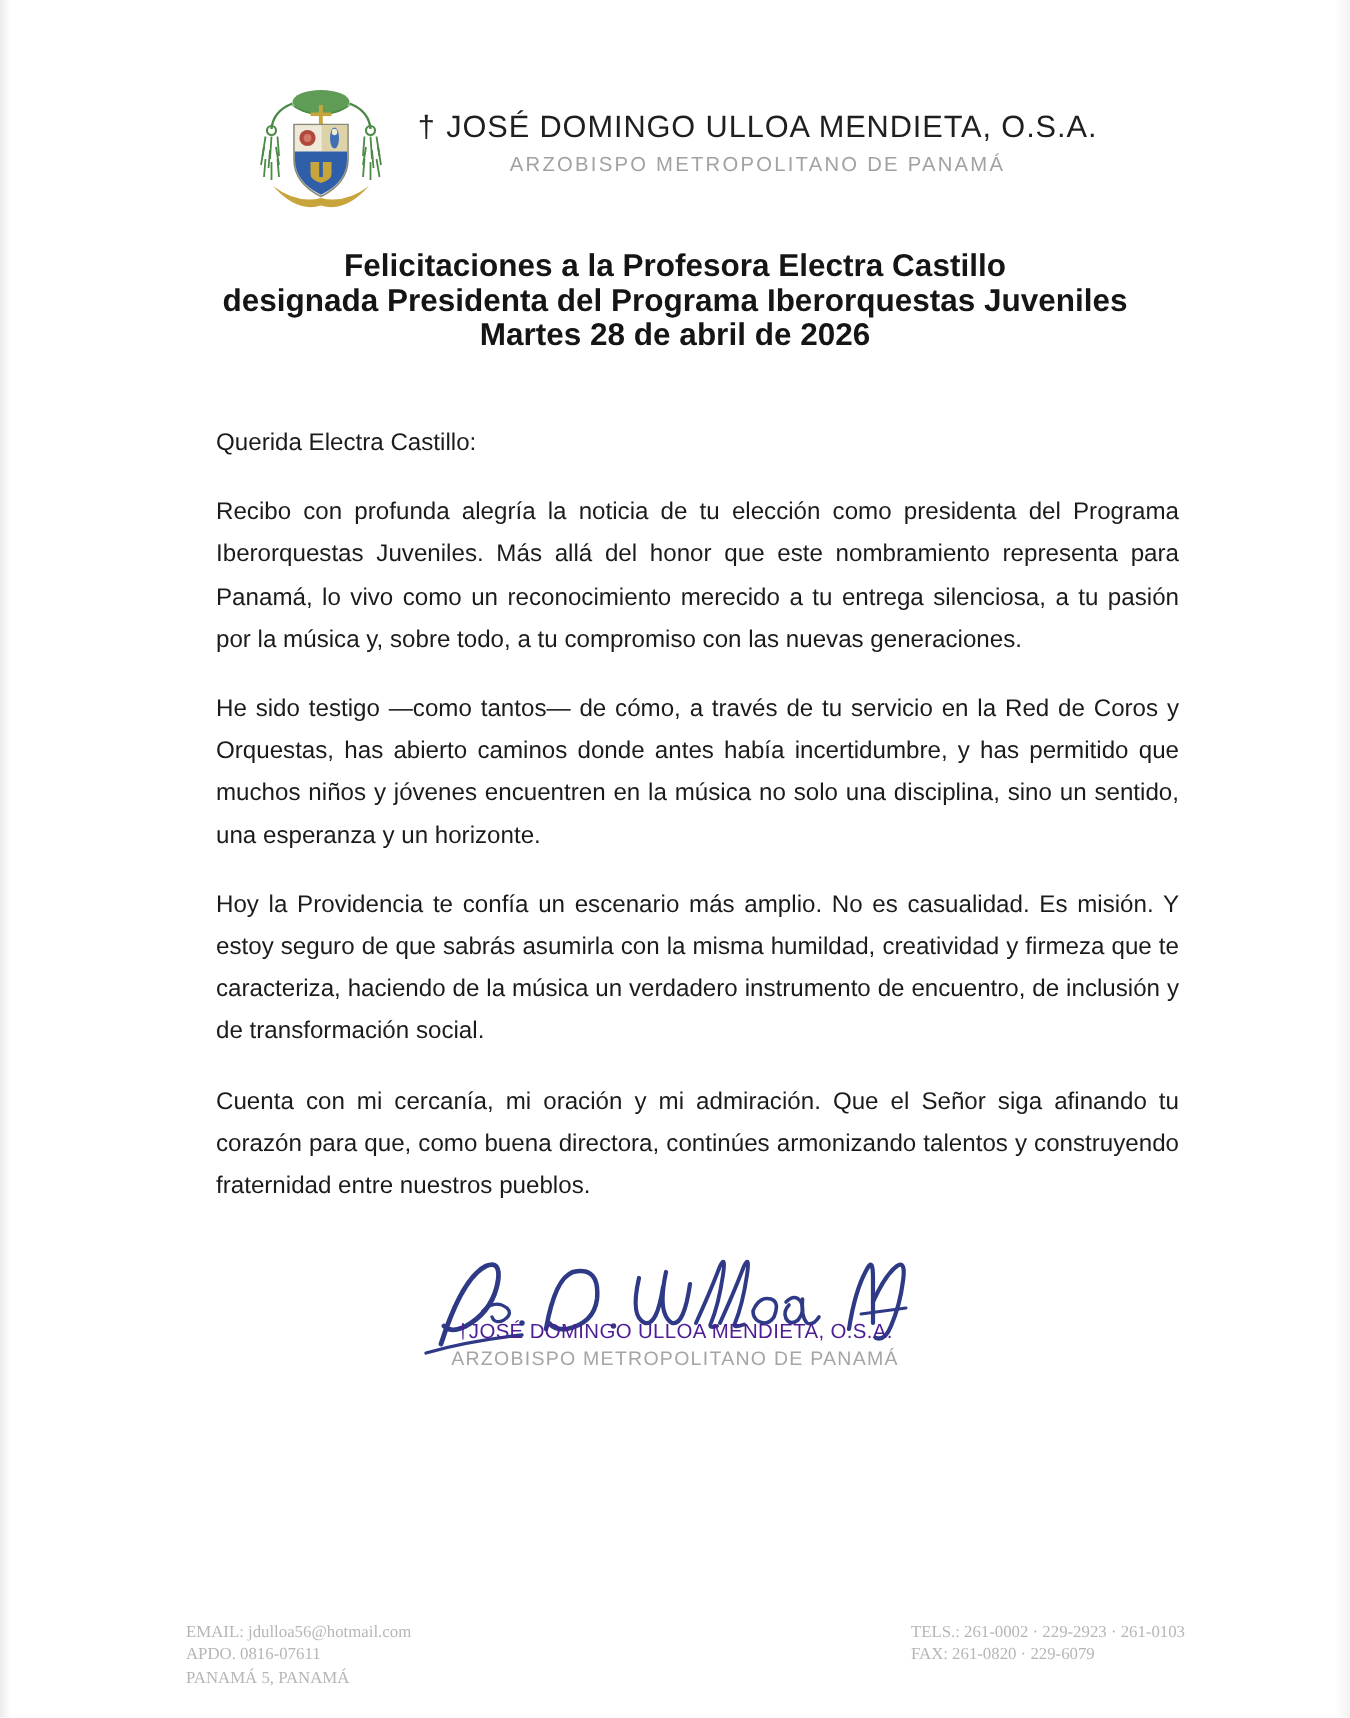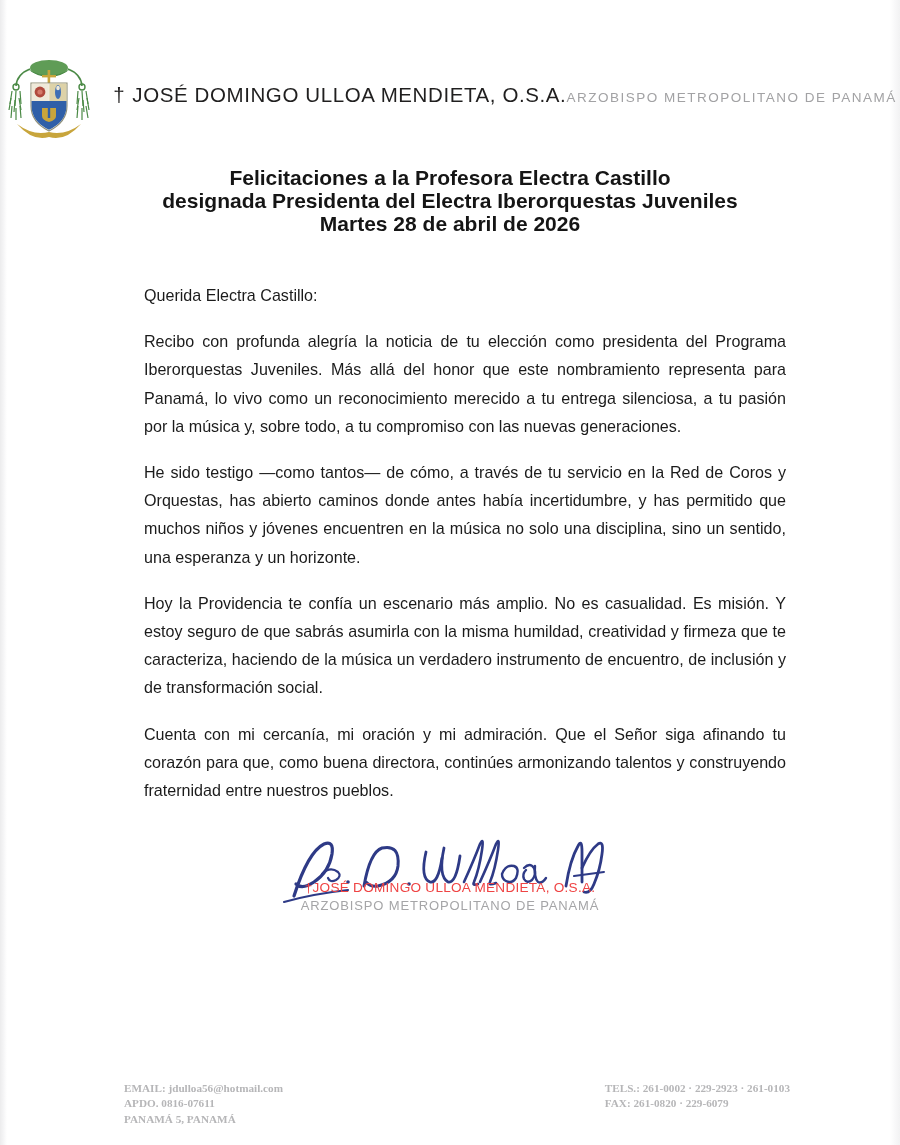--- a/index.html
+++ b/index.html
@@ -47,20 +47,21 @@
     align-items: center;
   }
   .crest {
     width: 92px;
     height: 92px;
     flex: 0 0 92px;
     margin-right: 18px;
   }
   .letterhead-text {
     display: flex;
+    flex-direction: column;
     align-items: center;
     padding-bottom: 6px;
   }
   .lh-name {
     font-size: 20.5px;
     letter-spacing: 0.6px;
     color: #201f1f;
     white-space: nowrap;
     font-weight: 400;
   }
@@ -127,21 +128,21 @@
     height: 72px;
   }
   .sig-name {
     position: absolute;
     top: 42px;
     left: 0;
     width: 340px;
     text-align: center;
     font-size: 13.6px;
     letter-spacing: 0.25px;
-    color: #ef4444;
+    color: #4c1d95;
     white-space: nowrap;
   }
   .sig-sub {
     position: absolute;
     top: 60px;
     left: 0;
     width: 340px;
     text-align: center;
     font-size: 13px;
     letter-spacing: 0.85px;
@@ -153,21 +154,20 @@
   .footer {
     position: absolute;
     top: 1081px;
     left: 0;
     width: 900px;
     height: 64px;
     font-family: "Liberation Serif", serif;
     font-size: 11.2px;
     line-height: 15.4px;
     color: #b6b6b8;
-    font-weight: bold;
   }
   .footer-left {
     position: absolute;
     left: 124px;
     top: 0;
     text-align: left;
   }
   .footer-right {
     position: absolute;
     right: 110px;
@@ -230,21 +230,21 @@
     </div>
 
     <div class="letterhead-text">
       <div class="lh-name"><span class="cross">†</span><span>JOSÉ DOMINGO ULLOA MENDIETA, O.S.A.</span></div>
       <div class="lh-sub">ARZOBISPO METROPOLITANO DE PANAMÁ</div>
     </div>
   </div>
 
   <div class="title-block">
     <div>Felicitaciones a la Profesora Electra Castillo</div>
-    <div>designada Presidenta del Electra Iberorquestas Juveniles</div>
+    <div>designada Presidenta del Programa Iberorquestas Juveniles</div>
     <div>Martes 28 de abril de 2026</div>
   </div>
 
   <div class="body-area">
     <p class="salutation">Querida Electra Castillo:</p>
     <p class="para">Recibo con profunda alegría la noticia de tu elección como presidenta del Programa Iberorquestas Juveniles. Más allá del honor que este nombramiento representa para Panamá, lo vivo como un reconocimiento merecido a tu entrega silenciosa, a tu pasión por la música y, sobre todo, a tu compromiso con las nuevas generaciones.</p>
     <p class="para">He sido testigo —como tantos— de cómo, a través de tu servicio en la Red de Coros y Orquestas, has abierto caminos donde antes había incertidumbre, y has permitido que muchos niños y jóvenes encuentren en la música no solo una disciplina, sino un sentido, una esperanza y un horizonte.</p>
     <p class="para">Hoy la Providencia te confía un escenario más amplio. No es casualidad. Es misión. Y estoy seguro de que sabrás asumirla con la misma humildad, creatividad y firmeza que te caracteriza, haciendo de la música un verdadero instrumento de encuentro, de inclusión y de transformación social.</p>
     <p class="para">Cuenta con mi cercanía, mi oración y mi admiración. Que el Señor siga afinando tu corazón para que, como buena directora, continúes armonizando talentos y construyendo fraternidad entre nuestros pueblos.</p>
   </div>

